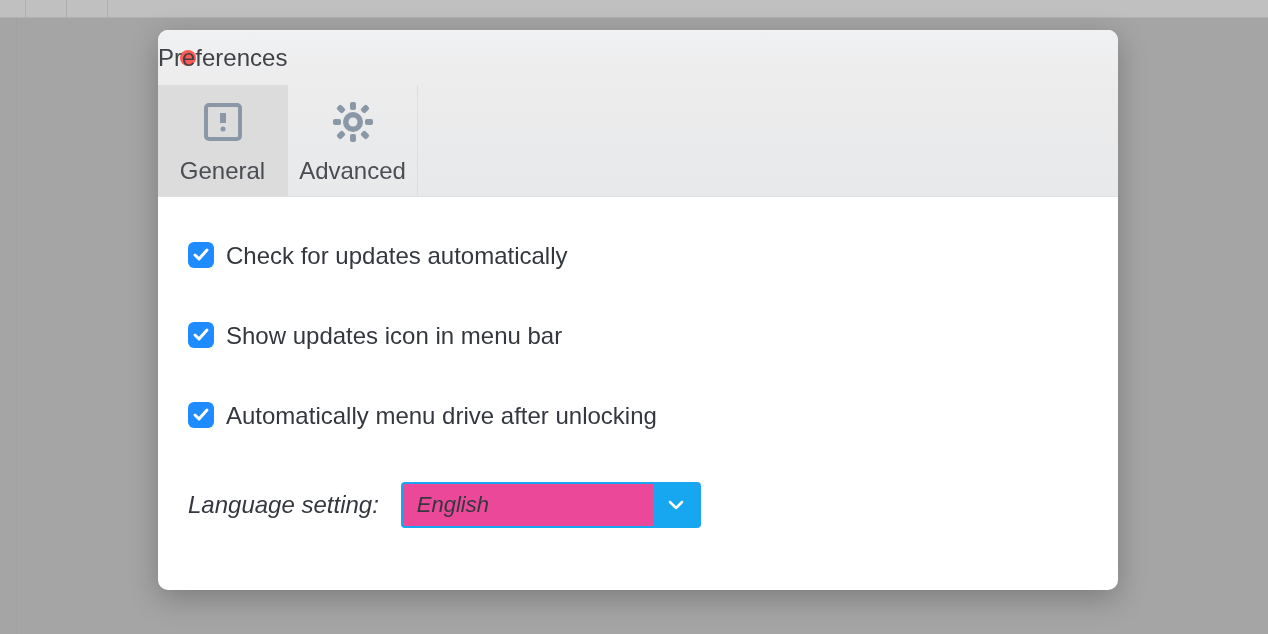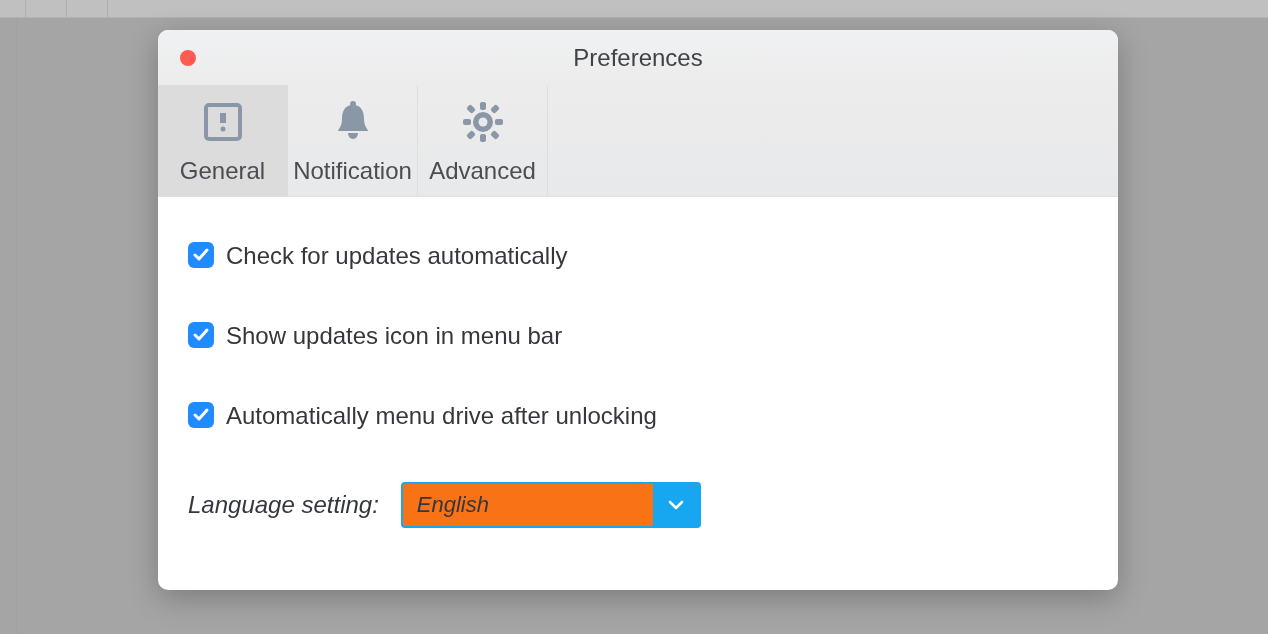--- a/index.html
+++ b/index.html
@@ -56,21 +56,20 @@
     position: absolute;
     left: 22px;
     top: 20px;
     width: 16px; height: 16px;
     border-radius: 50%;
     background: #ff5b52;
   }
   .title-text {
     position: absolute;
     left: 0; right: 0; top: 14px;
-    text-align: center;
     font-size: 24px;
     color: #3f4246;
     font-weight: 400;
   }
 
   .tabbar {
     height: 112px;
     background: linear-gradient(#ececed, #e8e9ea);
     border-bottom: 1px solid #e0e0e0;
     display: flex;
@@ -138,21 +137,21 @@
   }
   .select {
     display: flex;
     align-items: stretch;
     border: 2px solid #17a7f0;
     border-radius: 4px;
     overflow: hidden;
     height: 46px;
     width: 300px;
     cursor: pointer;
-    background: #f97316;
+    background: #ec4899;
   }
   .select .value {
     flex: 1;
     padding: 0 14px;
     display: flex;
     align-items: center;
     font-size: 22px;
     color: #34383e;
   }
   .select .handle {
@@ -184,30 +183,20 @@
       <span class="icon-wrap">
         <svg width="46" height="46" viewBox="0 0 46 46">
           <rect x="6" y="6" width="34" height="34" rx="3" fill="none" stroke="#8a97a6" stroke-width="4"></rect>
           <rect x="20" y="14" width="6" height="10" fill="#8a97a6"></rect>
           <circle cx="23" cy="30" r="2.5" fill="#8a97a6"></circle>
         </svg>
       </span>
       <span class="label">General</span>
     </div>
 
-    <div class="tab">
-      <span class="icon-wrap">
-        <svg width="46" height="46" viewBox="0 0 46 46">
-          <path d="M23 6 C15 6 12 12 12 20 C12 28 8 30 8 32 L38 32 C38 30 34 28 34 20 C34 12 31 6 23 6 Z" fill="#8a97a6"></path>
-          <path d="M18 34 C18 37 20 40 23 40 C26 40 28 37 28 34 Z" fill="#8a97a6"></path>
-          <circle cx="23" cy="5" r="3" fill="#8a97a6"></circle>
-        </svg>
-      </span>
-      <span class="label">Notification</span>
-    </div>
 
     <div class="tab">
       <span class="icon-wrap">
         <svg width="46" height="46" viewBox="0 0 46 46">
           <g fill="#8a97a6">
             <circle cx="23" cy="23" r="10"></circle>
             <rect x="20" y="3" width="6" height="8" rx="2"></rect>
             <rect x="20" y="35" width="6" height="8" rx="2"></rect>
             <rect x="3" y="20" width="8" height="6" rx="2"></rect>
             <rect x="35" y="20" width="8" height="6" rx="2"></rect>

